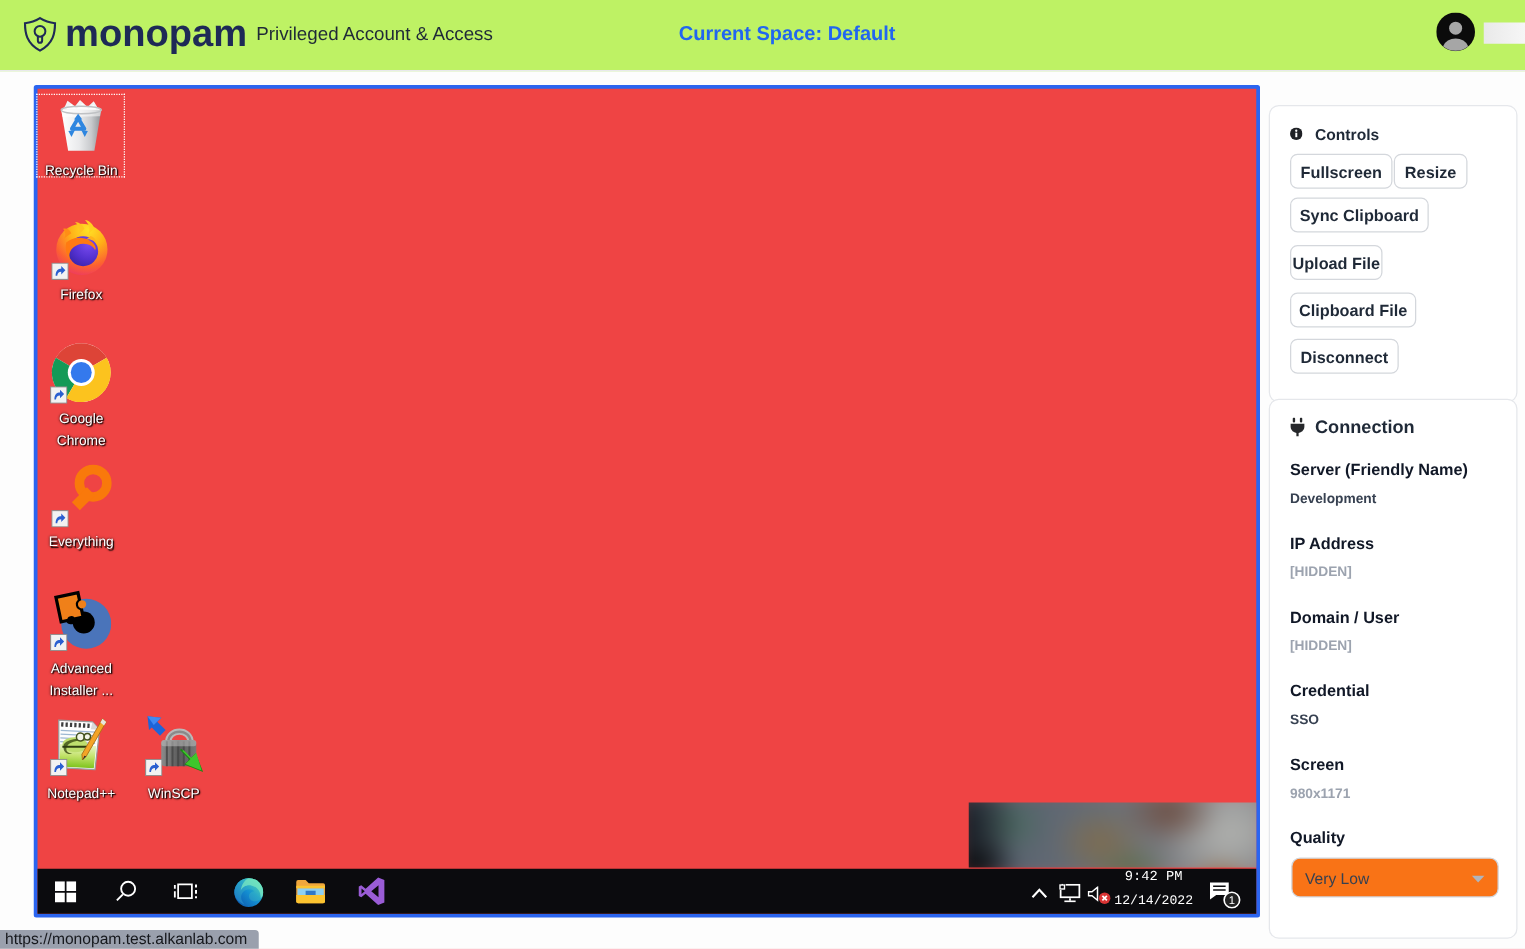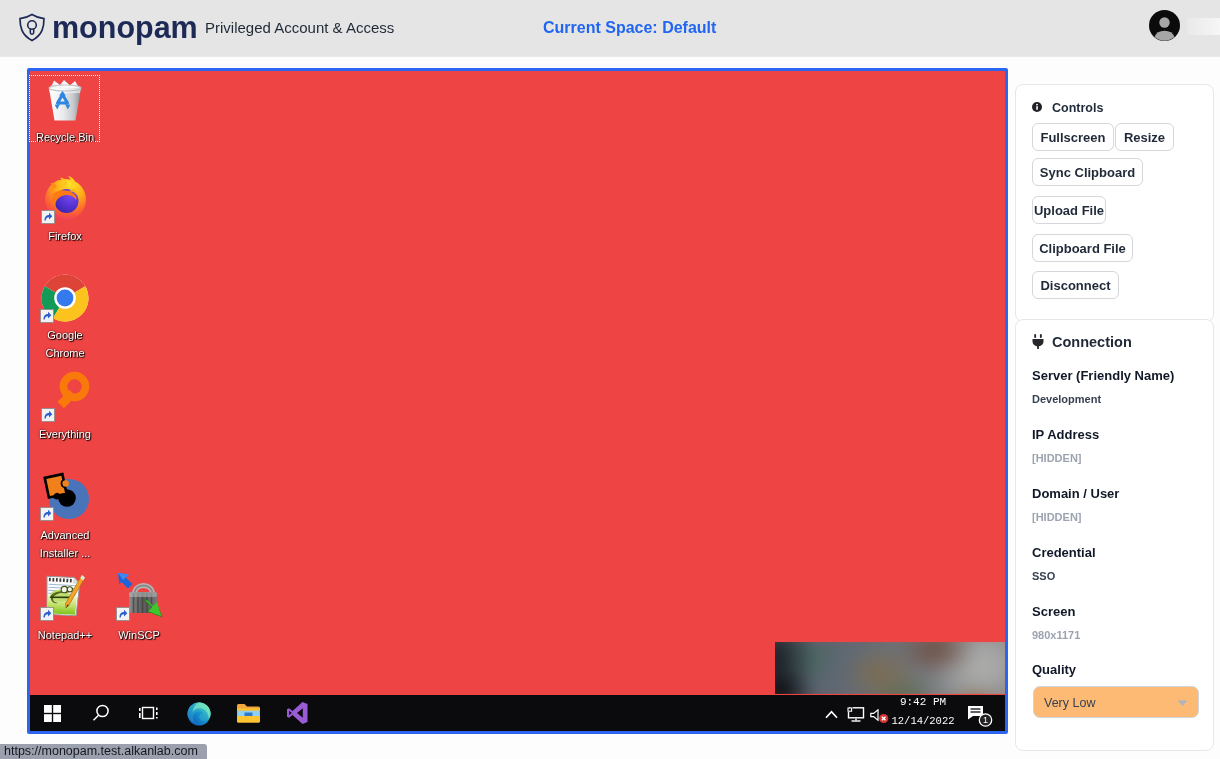--- a/index.html
+++ b/index.html
@@ -1,21 +1,21 @@
 <!DOCTYPE html>
 <html><head>
 <meta charset="utf-8">
 <style>
   * { margin:0; padding:0; box-sizing:border-box; }
   html,body { width:1220px; height:759px; overflow:hidden; background:#fdfdfd;
     font-family:"Liberation Sans", sans-serif; }
   .abs { position:absolute; }
   
   #header { position:absolute; left:0; top:0; width:1220px; height:57px;
-    background:#e5e5e5; border-bottom:1px solid #e8e9eb; }
+    background:#bef264; border-bottom:1px solid #e8e9eb; }
   #brand { position:absolute; left:52px; top:10px; font-size:30.5px; font-weight:bold;
     color:#1e2a56; letter-spacing:0px; }
   #subtitle { position:absolute; left:205px; top:19px; font-size:15px; color:#1f2937;text-align:center; }
   #space { position:absolute; left:543px; top:19px; font-size:16px; font-weight:bold; color:#2166f0; }
   #avatarblur { position:absolute; left:1187px; top:18px; width:33px; height:17px;
     background:linear-gradient(90deg,#e9e9e9,#f6f6f6); }
   
   #desktop { position:absolute; left:27px; top:68px; width:981px; height:666px;
     background:#ef4444; border:3px solid #2b65f0; border-radius:2px; }
   .dicon { position:absolute; width:72px; text-align:center; }
@@ -360,21 +360,21 @@
   <div class="fval" style="top:73px">Development</div>
   <div class="flabel" style="top:107px">IP Address</div>
   <div class="fval fhid" style="top:132px">[HIDDEN]</div>
   <div class="flabel" style="top:166px">Domain / User</div>
   <div class="fval fhid" style="top:191px">[HIDDEN]</div>
   <div class="flabel" style="top:225px">Credential</div>
   <div class="fval" style="top:250px">SSO</div>
   <div class="flabel" style="top:284px">Screen</div>
   <div class="fval fhid" style="top:309px">980x1171</div>
   <div class="flabel" style="top:342px">Quality</div>
-  <div style="position:absolute;left:17px;top:366px;width:166px;height:32px;border:1px solid #d1d5db;border-radius:7px;background:#fdba74;">
+  <div style="position:absolute;left:17px;top:366px;width:166px;height:32px;border:1px solid #d1d5db;border-radius:7px;background:#f97316;">
     <div style="position:absolute;left:10px;top:8.5px;font-size:12.5px;color:#374151">Very Low</div>
     <svg class="abs" style="right:10px;top:13px" width="11" height="7" viewBox="0 0 11 7">
       <path d="M0.5 0.5 L5.5 6 L10.5 0.5 Z" fill="#b0b5bd"></path>
     </svg>
   </div>
 </div>
 
 <div id="tooltip">https://monopam.test.alkanlab.com</div>
 
 </body></html>

